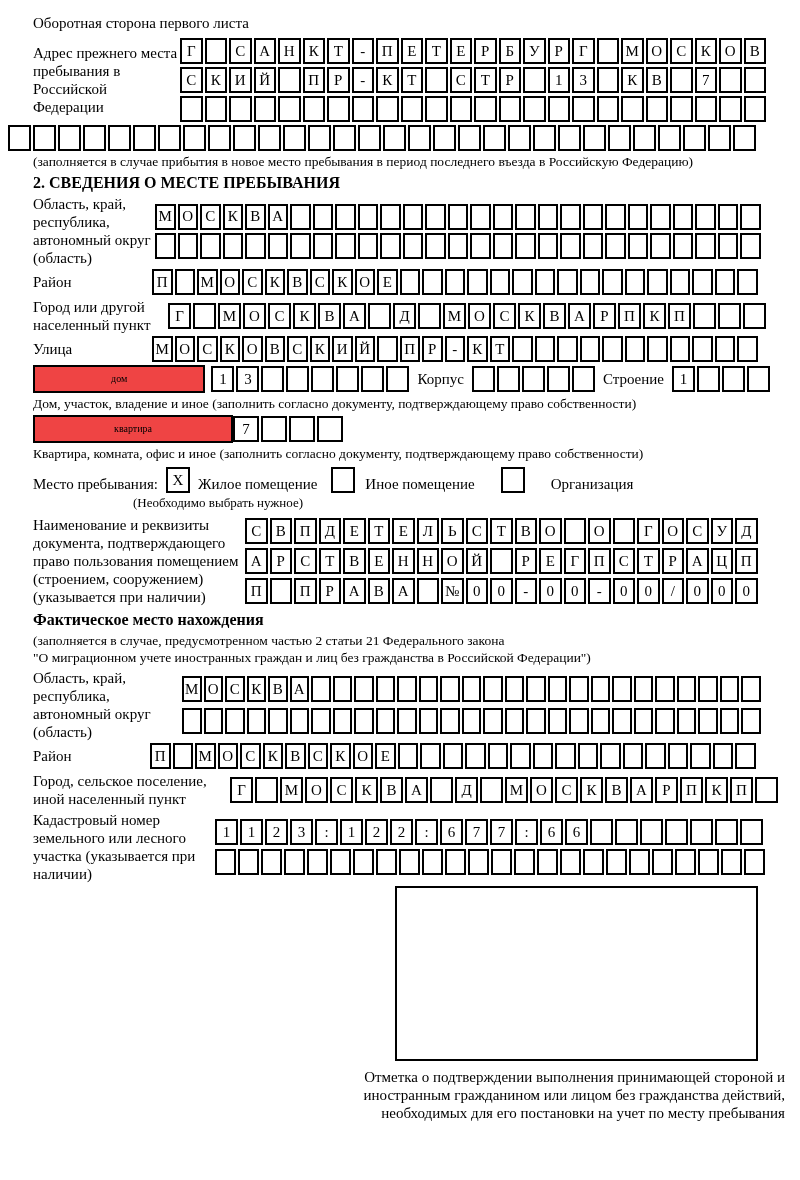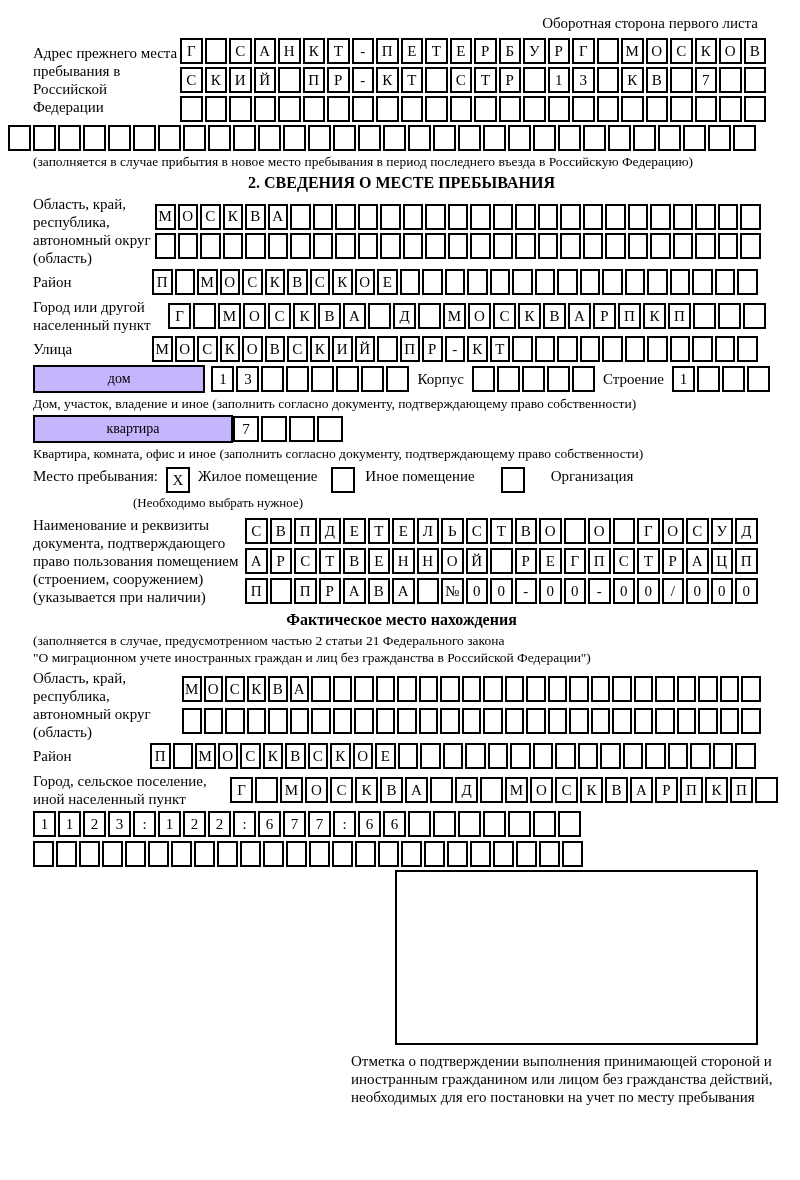--- a/index.html
+++ b/index.html
@@ -1,42 +1,42 @@
 <!DOCTYPE html>
 <html><head>
 <meta charset="utf-8">
 <style>
   *{margin:0;padding:0;box-sizing:border-box}
   html,body{background:#fff}
   body{width:800px;height:1180px;overflow:hidden;color:#000;
        font-family:"Liberation Serif",serif;font-size:15px;line-height:18px}
   .page{width:800px;height:1180px;padding:10px 30px 0 33px;position:relative}
 
-  .header-note{text-align:right;font-size:15px;margin-right:12px;margin-top:4px}
+  .header-note{text-align:left;font-size:15px;margin-right:12px;margin-top:4px}
 
   .frow{display:flex;align-items:center}
   .flabel{flex:0 0 auto;line-height:18px}
   .rows{display:flex;flex-direction:column;gap:3px}
 
   .cellrow{display:flex;gap:2px;flex-wrap:nowrap}
   .cell{flex:0 0 auto;height:26px;border:2px solid #000;display:flex;
         align-items:center;justify-content:center;font-size:15px;line-height:1;background:#fff}
   .p24 .cell{width:22.5px}
   .p22 .cell{width:20.5px}
   .p25 .cell{width:23px}
   .p23 .cell{width:21px}
   .p20 .cell{width:19.5px}
   .p28 .cell{width:26px}
 
   .widebox{border:2px solid #000;height:28px;display:flex;align-items:center;
-           justify-content:center;font-size:14px;background:#c4b5fd}
+           justify-content:center;font-size:10px;background:#ef4444}
 
   .note{font-size:13.5px;line-height:17px}
   .center{}
-  .sect-title{font-weight:bold;font-size:16px;text-align:center;line-height:20px}
+  .sect-title{font-weight:bold;font-size:16px;line-height:20px}
 
   .mt2{margin-top:2px}.mt3{margin-top:3px}.mt4{margin-top:4px}.mt6{margin-top:6px}
 
   
   .prev-label{width:147px}
   .fullrow{margin-left:-25px;margin-top:3px}
   .lab-120{width:122px}
   .lab-119{width:119px}
   .lab-135{width:135px}
   .lab-212{width:212px}
@@ -44,29 +44,29 @@
   .lab-117{width:117px}
   .lab-197{width:197px}
   .lab-182{width:182px}
 
   .house-row{display:flex;align-items:center;gap:6px;margin-top:3px}
   .house-box{width:178px}
   .apt-row{display:flex;align-items:center;gap:0;margin-top:3px}
   .apt-box{width:200px}
   .inline-lab{flex:0 0 auto;padding:0 2px}
 
-  .stay-row{display:flex;align-items:flex-start;margin-top:5px}
+  .stay-row{display:flex;align-items:flex-end;margin-top:5px}
   .checkbox{width:24px;height:26px;border:2px solid #000;display:flex;
             align-items:center;justify-content:center;font-size:15px;flex:0 0 auto}
   .stay-row .t{flex:0 0 auto}
   .g8{margin-left:8px}.g10{margin-left:10px}.g14{margin-left:14px}.g26{margin-left:26px}
   .stay-note{margin-left:100px;width:230px;text-align:left;font-size:13px;margin-top:1px}
 
   .stamp-box{margin-left:362px;margin-top:3px;width:363px;height:175px;border:2px solid #000;background:#fff}
-  .stamp-note{margin-left:318px;margin-top:7px;width:434px;text-align:left;font-size:15px;line-height:18px}
+  .stamp-note{margin-left:318px;margin-top:7px;width:434px;text-align:right;font-size:15px;line-height:18px}
 </style>
 </head>
 <body>
 
 <div class="page">
 
   <div class="header-note">Оборотная сторона первого листа</div>
 
   <div class="frow mt6">
     <div class="flabel prev-label">Адрес прежнего места пребывания в Российской Федерации</div>
@@ -597,20 +597,21 @@
         <span class="cell">А</span>
         <span class="cell">Р</span>
         <span class="cell">П</span>
         <span class="cell">К</span>
         <span class="cell">П</span>
         <span class="cell"></span>
       </div>
   </div>
 
   <div class="frow mt3">
+    <div class="flabel lab-182">Кадастровый номер земельного или лесного участка (указывается при наличии)</div>
     <div class="rows" style="gap:4px">
       <div class="cellrow p25">
           <span class="cell">1</span>
           <span class="cell">1</span>
           <span class="cell">2</span>
           <span class="cell">3</span>
           <span class="cell">:</span>
           <span class="cell">1</span>
           <span class="cell">2</span>
           <span class="cell">2</span>

